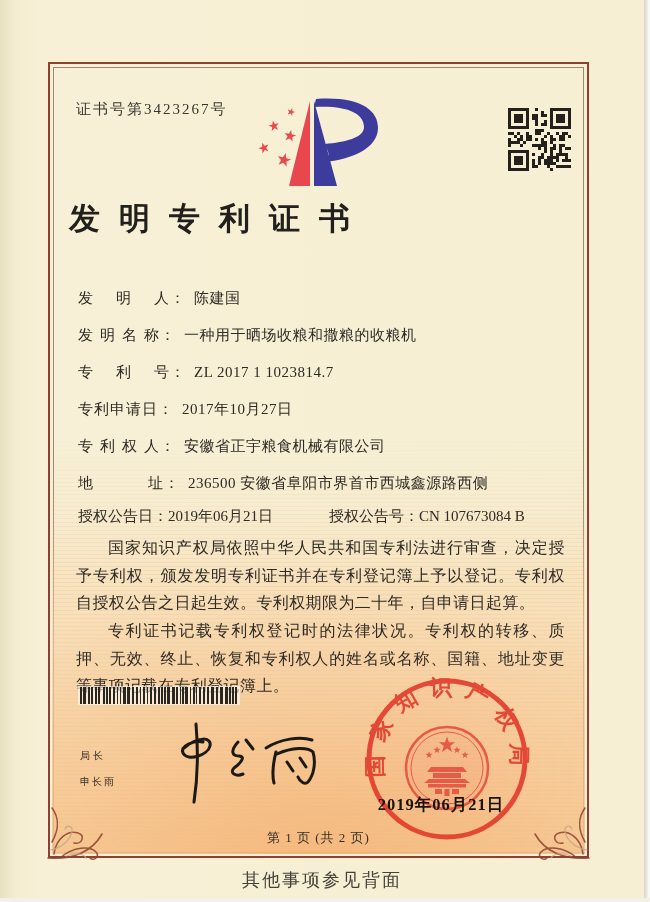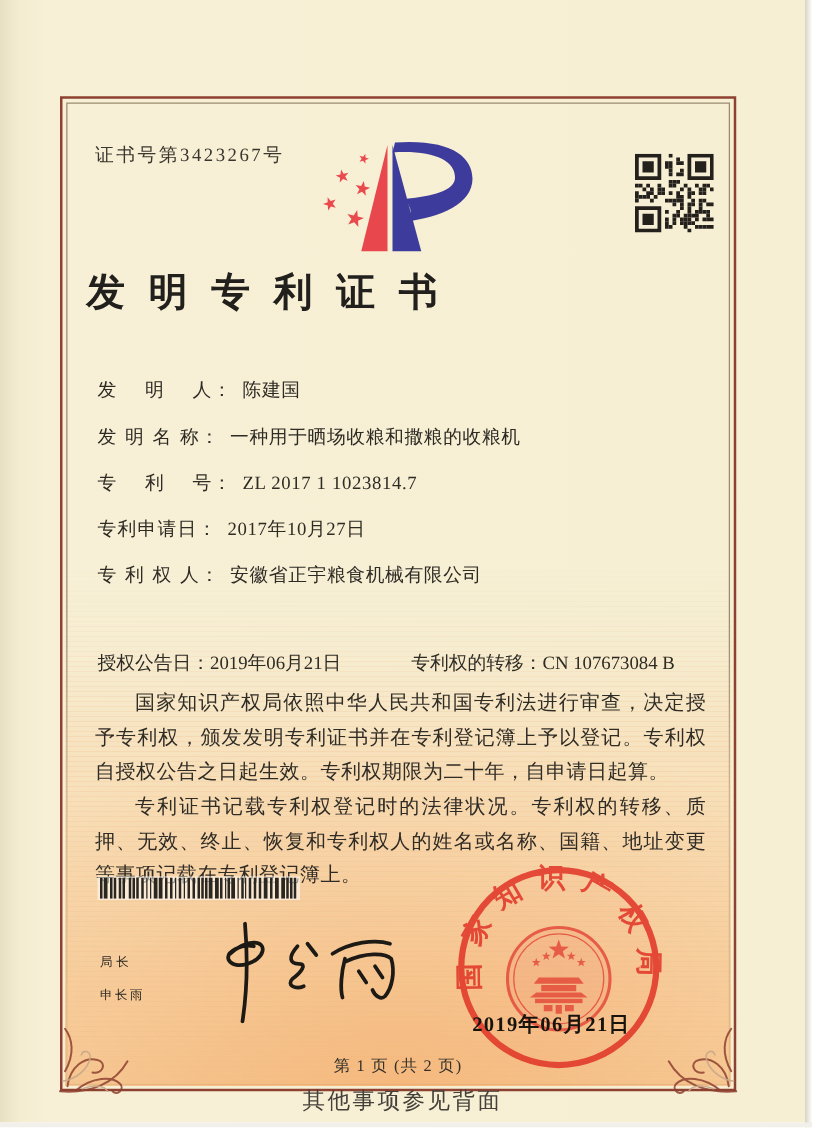--- a/index.html
+++ b/index.html
@@ -8,21 +8,21 @@
   
   .paper{position:absolute;inset:0 6px 4px 0;
          background:
            linear-gradient(90deg,#e8e0c2 0px,#f4edd2 16px,#f7f0d6 40px,#f6efd3 100%);
   }
   .scan-edge-r{position:absolute;top:0;right:0;width:6px;height:100%;
          background:linear-gradient(90deg,#d8d4c4,#ffffff);}
   .scan-edge-b{position:absolute;left:0;bottom:0;width:100%;height:4px;background:#f2f0ea;}
 
   
-  .frame{position:absolute;left:48px;top:77px;width:537px;height:792px;
+  .frame{position:absolute;left:48px;top:62px;width:537px;height:792px;
          border:2px solid #8e4130;}
   .frame-inner{position:absolute;inset:3px;border:1.5px solid #9b8a70;pointer-events:none;}
 
   
   .tint{position:absolute;left:2px;right:2px;bottom:2px;height:420px;
         background:
           radial-gradient(120% 95% at 50% 100%, rgba(243,160,92,.50), rgba(243,160,92,0) 72%),
           linear-gradient(180deg, rgba(249,218,178,0) 0%, rgba(248,211,164,.62) 50%, rgba(246,202,148,.82) 100%),
           repeating-linear-gradient(180deg, rgba(210,115,55,.15) 0 1px, rgba(255,255,255,0) 1px 4px);
         -webkit-mask-image:linear-gradient(180deg,transparent 0,#000 34%);
@@ -245,25 +245,26 @@
         </svg>
 
       <h1 class="title">发明专利证书</h1>
 
       <div class="fields">
         <div class="frow"><span class="flabel">发　 明　 人：</span><span class="fval">陈建国</span></div>
         <div class="frow"><span class="flabel">发 明 名 称：</span><span class="fval">一种用于晒场收粮和撒粮的收粮机</span></div>
         <div class="frow"><span class="flabel">专　 利　 号：</span><span class="fval">ZL 2017 1 1023814.7</span></div>
         <div class="frow"><span class="flabel">专利申请日：</span><span class="fval">2017年10月27日</span></div>
         <div class="frow"><span class="flabel">专 利 权 人：</span><span class="fval">安徽省正宇粮食机械有限公司</span></div>
+        <div class="frow"><span class="flabel">地　　　 址：</span><span class="fval">236500 安徽省阜阳市界首市西城鑫源路西侧</span></div>
       </div>
 
       <div class="grant-row">
         <div><span>授权公告日：</span><span>2019年06月21日</span></div>
-        <div class="grant-cell-r"><span>专利权的转移：</span><span>CN 107673084 B</span></div>
+        <div class="grant-cell-r"><span>授权公告号：</span><span>CN 107673084 B</span></div>
       </div>
 
       <div class="paras">
         <p>国家知识产权局依照中华人民共和国专利法进行审查，决定授予专利权，颁发发明专利证书并在专利登记簿上予以登记。专利权自授权公告之日起生效。专利权期限为二十年，自申请日起算。</p>
         <p>专利证书记载专利权登记时的法律状况。专利权的转移、质押、无效、终止、恢复和专利权人的姓名或名称、国籍、地址变更等事项记载在专利登记簿上。</p>
       </div>
 
       <svg class="barcode" id="barcode" width="160" height="17" viewBox="0 0 160 17">
           <rect x="1" y="0" width="2" height="17" fill="#2a2620"></rect>
           <rect x="4" y="0" width="3" height="17" fill="#2a2620"></rect>

